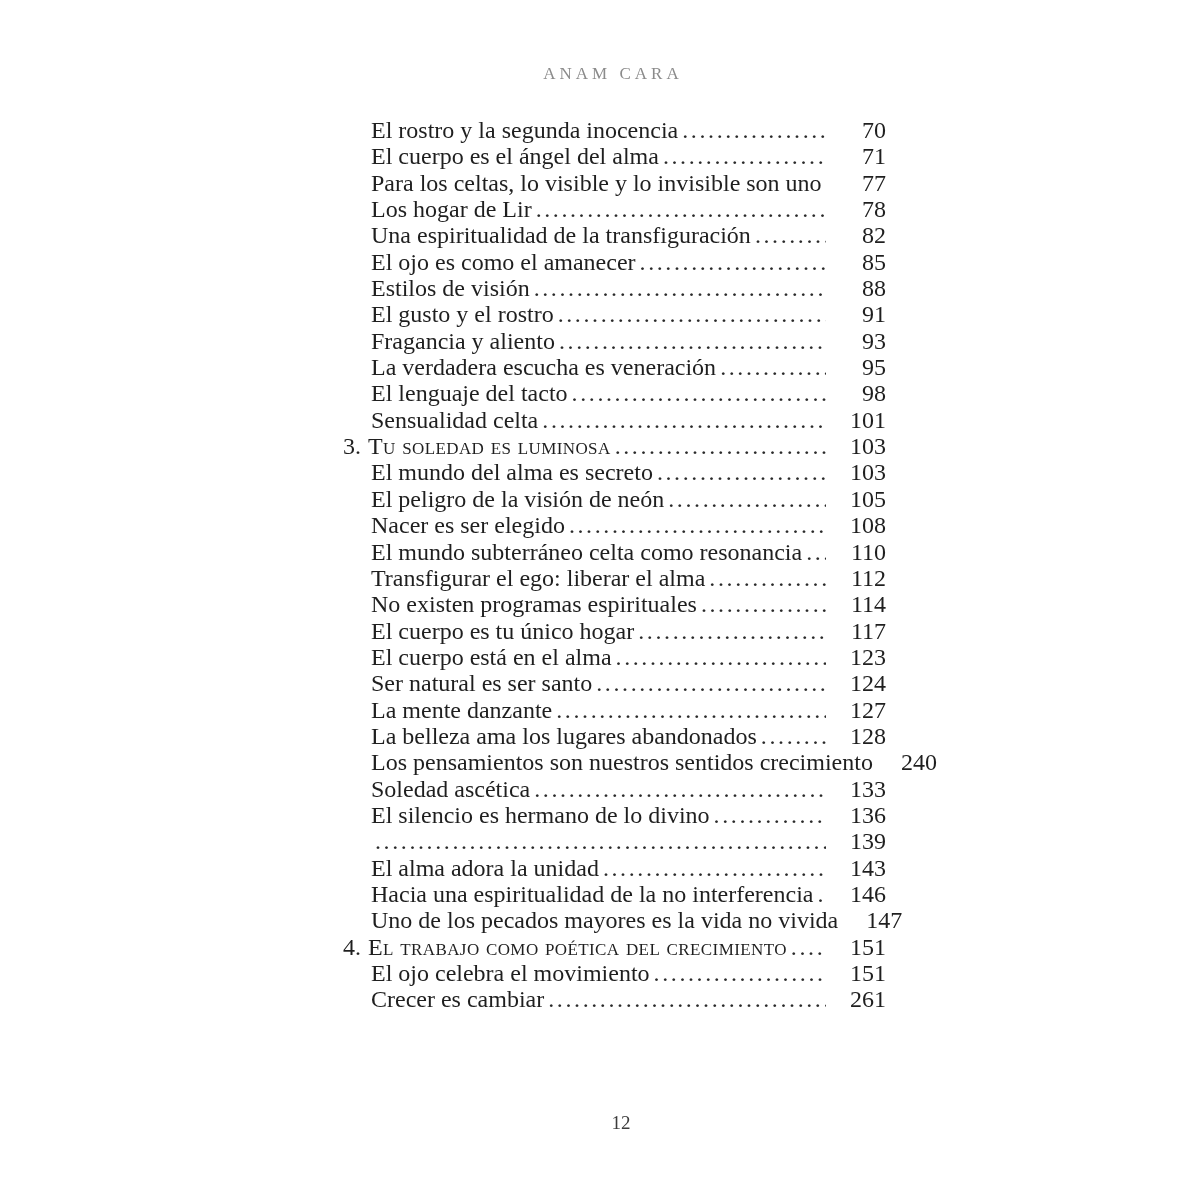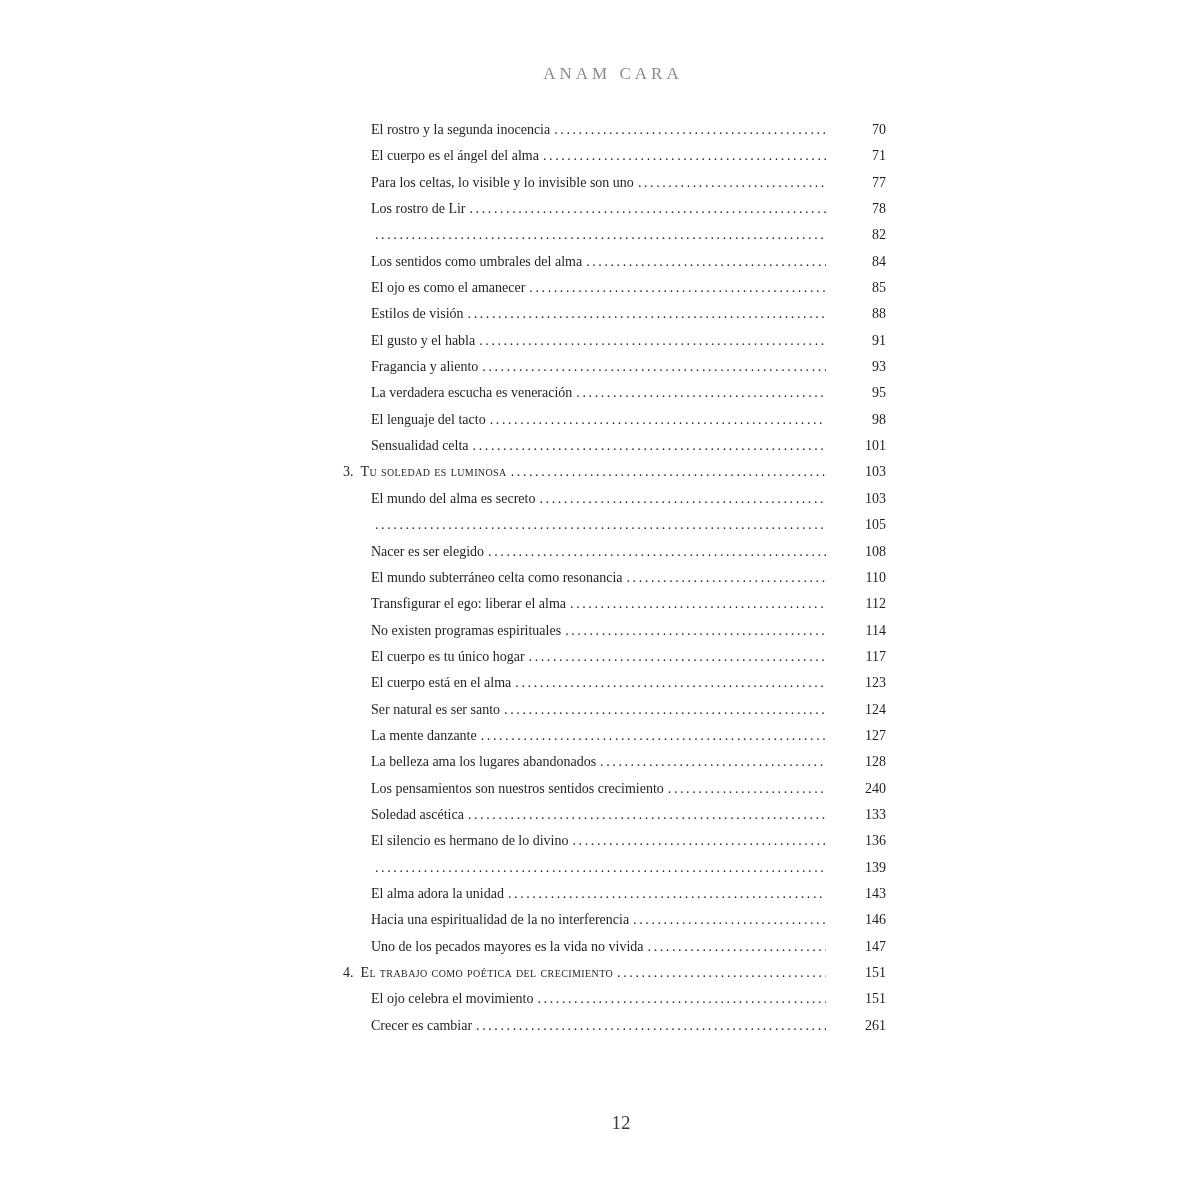--- a/index.html
+++ b/index.html
@@ -29,21 +29,21 @@
   }
   .toc {
     position: absolute;
     top: 117px;
     left: 330px;
     width: 543px;
   }
   .toc-row {
     display: flex;
     align-items: center;
-    font-size: 14px;
+    font-size: 24px;
     line-height: 26.35px;
     white-space: nowrap;
   }
   .toc-row.sub {
     padding-left: 28px;
   }
   .toc-chnum {
     flex: 0 0 auto;
     margin-right: 7px;
   }
@@ -96,45 +96,41 @@
         <span class="toc-title">El cuerpo es el ángel del alma</span>
         <span class="toc-dots"></span>
         <span class="toc-page">71</span>
       </div>
       <div class="toc-row sub">
         <span class="toc-title">Para los celtas, lo visible y lo invisible son uno</span>
         <span class="toc-dots"></span>
         <span class="toc-page">77</span>
       </div>
       <div class="toc-row sub">
-        <span class="toc-title">Los rostro de Lir</span>
+        <span class="toc-title">Los hogar de Lir</span>
         <span class="toc-dots"></span>
         <span class="toc-page">78</span>
       </div>
       <div class="toc-row sub">
+        <span class="toc-title">Una espiritualidad de la transfiguración</span>
         <span class="toc-dots"></span>
         <span class="toc-page">82</span>
       </div>
       <div class="toc-row sub">
-        <span class="toc-title">Los sentidos como umbrales del alma</span>
-        <span class="toc-dots"></span>
-        <span class="toc-page">84</span>
-      </div>
-      <div class="toc-row sub">
         <span class="toc-title">El ojo es como el amanecer</span>
         <span class="toc-dots"></span>
         <span class="toc-page">85</span>
       </div>
       <div class="toc-row sub">
         <span class="toc-title">Estilos de visión</span>
         <span class="toc-dots"></span>
         <span class="toc-page">88</span>
       </div>
       <div class="toc-row sub">
-        <span class="toc-title">El gusto y el habla</span>
+        <span class="toc-title">El gusto y el rostro</span>
         <span class="toc-dots"></span>
         <span class="toc-page">91</span>
       </div>
       <div class="toc-row sub">
         <span class="toc-title">Fragancia y aliento</span>
         <span class="toc-dots"></span>
         <span class="toc-page">93</span>
       </div>
       <div class="toc-row sub">
         <span class="toc-title">La verdadera escucha es veneración</span>
@@ -156,20 +152,21 @@
         <span class="toc-title">Tu soledad es luminosa</span>
         <span class="toc-dots"></span>
         <span class="toc-page">103</span>
       </div>
       <div class="toc-row sub">
         <span class="toc-title">El mundo del alma es secreto</span>
         <span class="toc-dots"></span>
         <span class="toc-page">103</span>
       </div>
       <div class="toc-row sub">
+        <span class="toc-title">El peligro de la visión de neón</span>
         <span class="toc-dots"></span>
         <span class="toc-page">105</span>
       </div>
       <div class="toc-row sub">
         <span class="toc-title">Nacer es ser elegido</span>
         <span class="toc-dots"></span>
         <span class="toc-page">108</span>
       </div>
       <div class="toc-row sub">
         <span class="toc-title">El mundo subterráneo celta como resonancia</span>

